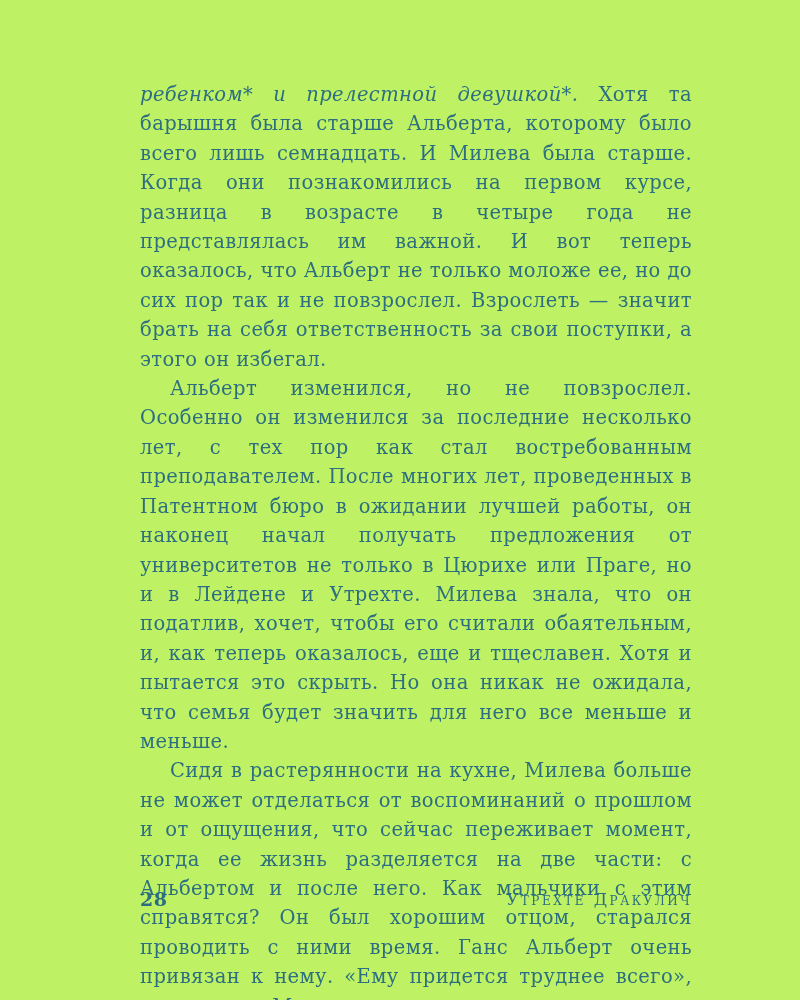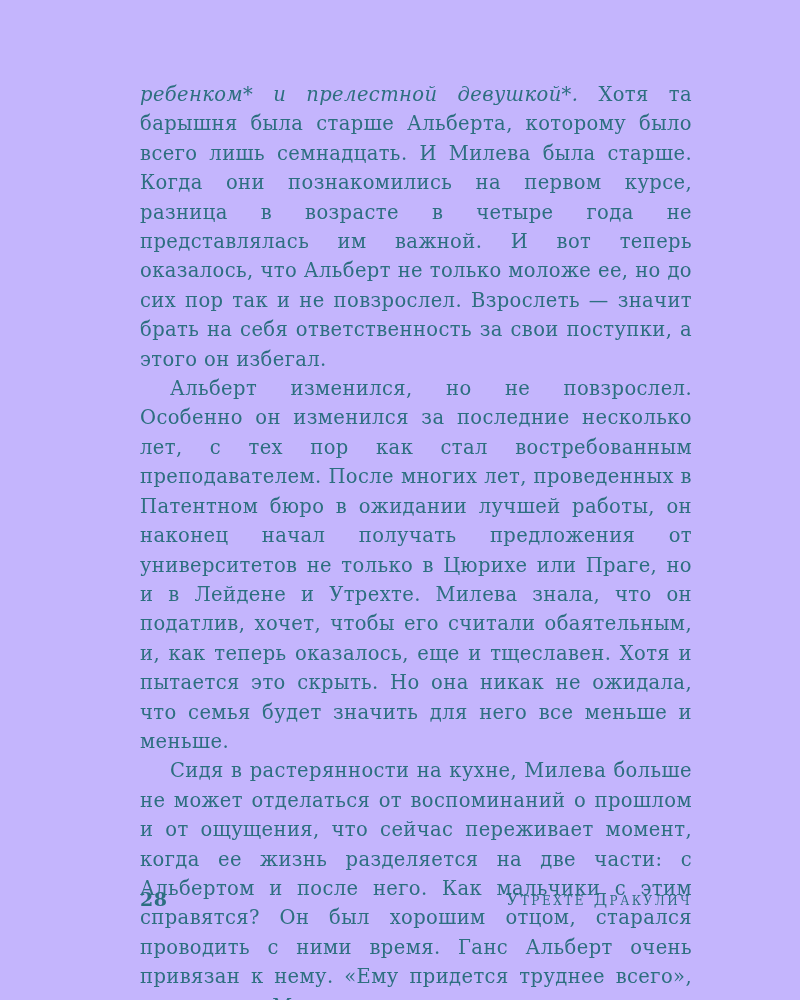--- a/index.html
+++ b/index.html
@@ -1,21 +1,21 @@
 <!DOCTYPE html>
 <html lang="ru"><head>
 <meta charset="utf-8">
 <style>
   * { box-sizing: border-box; }
   html, body { margin: 0; padding: 0; background: #ffffff; }
   .book-page {
     position: relative;
     width: 800px;
     height: 1000px;
-    background: #c4b5fd;
+    background: #bef264;
     font-family: "DejaVu Serif", "Liberation Serif", serif;
     overflow: hidden;
   }
   .text-block {
     position: absolute;
     left: 140px;
     top: 80px;
     width: 552px;
     color: #2d6f80;
     font-size: 19.5px;

